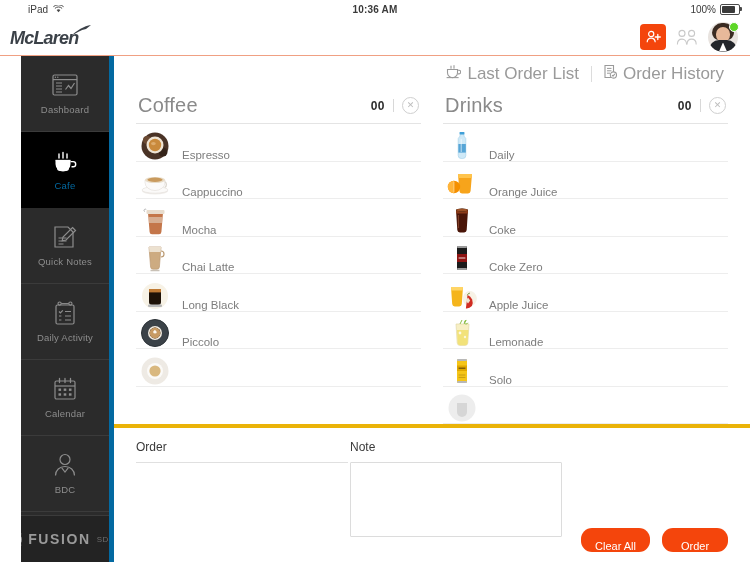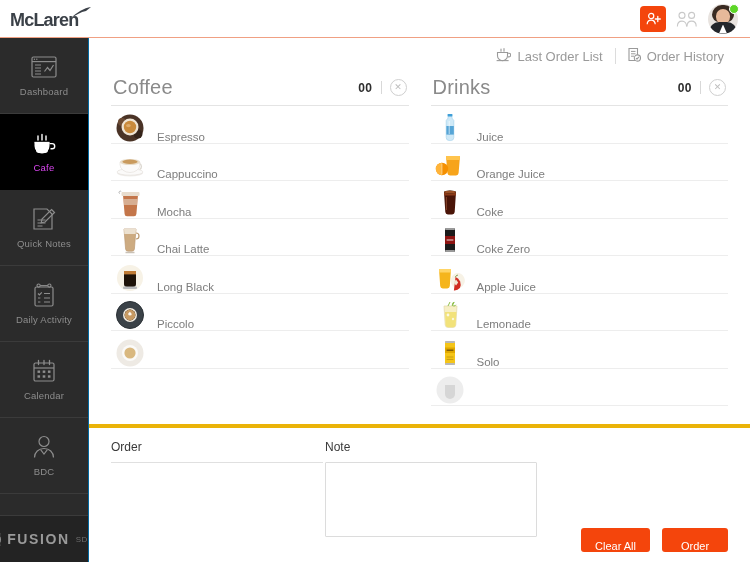--- a/index.html
+++ b/index.html
@@ -19,60 +19,60 @@
   .sb-right{position:absolute;right:10px;display:flex;align-items:center;gap:4px;}
   .wifi{display:inline-block;width:10px;height:8px;position:relative;}
   .wifi svg{display:block;}
   .battery{width:18px;height:9px;border:1px solid #4a4a4a;border-radius:2px;position:relative;display:inline-block;}
   .battery::after{content:"";position:absolute;right:-3px;top:2px;width:2px;height:4px;background:#4a4a4a;border-radius:0 1px 1px 0;}
   .battery i{position:absolute;left:1px;top:1px;bottom:1px;width:13px;background:#3a3a3a;display:block;border-radius:1px;}
 
   
   .header{height:37px;flex:0 0 37px;position:relative;background:#fff;display:flex;align-items:center;}
   .logo{margin-left:10px;display:flex;align-items:flex-end;}
-  .logo-text{font-size:18px;font-weight:bold;color:#3b4148;letter-spacing:-0.8px;
+  .logo-text{font-size:18px;font-weight:bold;font-style:italic;color:#3b4148;letter-spacing:-0.8px;
     font-family:"Liberation Sans",sans-serif;}
   .logo-swoosh{margin-left:-8px;margin-bottom:7px;}
   .header-right{position:absolute;right:12px;top:0;bottom:0;display:flex;align-items:center;gap:8px;}
   .btn-adduser{width:26px;height:26px;background:#f4450c;border-radius:4px;display:flex;align-items:center;justify-content:center;}
   .icon-users{width:26px;height:26px;display:flex;align-items:center;justify-content:center;}
   .avatar{width:30px;height:30px;border-radius:50%;position:relative;overflow:visible;}
   .avatar-img{width:30px;height:30px;border-radius:50%;overflow:hidden;position:relative;background:#e8e3df;display:block;}
   .av-hair{position:absolute;left:4px;top:1px;width:22px;height:17px;background:#3a2b22;border-radius:11px 11px 8px 8px;}
   .av-face{position:absolute;left:8px;top:5px;width:14px;height:15px;background:#e7b99a;border-radius:7px 7px 7px 7px;}
   .av-body{position:absolute;left:1px;bottom:0;width:28px;height:12px;background:#23262b;border-radius:10px 10px 0 0;}
   .av-shirt{position:absolute;left:11px;bottom:0;width:8px;height:9px;background:#fff;
     clip-path:polygon(50% 0,100% 100%,0 100%);}
   .dot-online{position:absolute;right:-1px;top:0px;width:8px;height:8px;border-radius:50%;background:#5dd627;border:1px solid #fff;}
   .header-rule{height:1px;background:#f0a083;flex:0 0 1px;}
 
   
   .body{flex:1;display:flex;min-height:0;}
 
   
   .sidebar{width:88px;flex:0 0 88px;background:#2b2b2b;display:flex;flex-direction:column;
-    border-right:1px solid #0369a1;}
+    border-right:5px solid #0369a1;margin-left:21px;}
   .nav-item{height:75px;display:flex;flex-direction:column;align-items:center;justify-content:center;
     gap:6px;border-bottom:1px solid #3b3b3b;color:#8d8d8d;cursor:pointer;position:relative;}
   .nav-item .nav-label{font-size:9.5px;letter-spacing:.2px;}
-  .nav-item.active{background:#000;color:#d946ef;border-bottom-color:#000;}
+  .nav-item.active{background:#000;color:#0369a1;border-bottom-color:#000;}
   .nav-icon{height:26px;display:flex;align-items:center;justify-content:center;}
   .nav-spacer{flex:1;border-bottom:1px solid #3b3b3b;}
   .fusion{height:46px;flex:0 0 46px;display:flex;align-items:center;justify-content:center;gap:6px;background:#232323;}
   .fusion-logo{width:13px;height:13px;border-radius:50%;background:#8d8d8d;position:relative;overflow:hidden;}
   .fusion-logo::before{content:"";position:absolute;left:0;top:0;width:5px;height:13px;background:#232323;}
   .fusion-logo::after{content:"";position:absolute;left:0;top:3px;width:4px;height:7px;border-radius:50%;background:#8d8d8d;}
   .fusion-txt{font-size:14px;font-weight:bold;letter-spacing:1.6px;color:#9a9a9a;}
   .fusion-sd{font-size:8px;letter-spacing:.6px;color:#6e6e6e;font-weight:normal;}
 
   
   .content{flex:1;background:#fff;display:flex;flex-direction:column;min-width:0;position:relative;}
   .toolbar{height:36px;flex:0 0 36px;display:flex;align-items:center;justify-content:flex-end;
     padding-right:14px;gap:0;}
-  .tool-btn{display:flex;align-items:center;gap:6px;color:#9a9a9a;font-size:13px;cursor:pointer;padding:0 12px;text-align:right;}
+  .tool-btn{display:flex;align-items:center;gap:6px;color:#9a9a9a;font-size:17px;cursor:pointer;padding:0 12px;text-align:right;}
   .tool-sep{width:1px;height:16px;background:#dcdcdc;}
 
   .columns{flex:1;display:flex;min-height:0;padding:0 22px;gap:22px;}
   .col{flex:1;display:flex;flex-direction:column;min-width:0;}
   .col-head{display:flex;align-items:flex-end;justify-content:space-between;padding:2px 2px 6px 2px;}
   .col-title{font-size:20px;color:#8a8a8a;font-weight:normal;letter-spacing:.2px;}
   .col-meta{display:flex;align-items:center;gap:8px;padding-bottom:3px;}
   .col-count{font-size:12px;color:#2d2d2d;font-weight:bold;letter-spacing:.5px;}
   .meta-sep{width:1px;height:13px;background:#d8d8d8;}
   .clear-x{width:15px;height:15px;border-radius:50%;border:1px solid #cfcfcf;color:#bdbdbd;
@@ -85,28 +85,47 @@
 
   
   .bottom{flex:0 0 122px;border-top:4px solid #eab308;display:flex;padding:12px 22px 0 22px;position:relative;}
   .order-block{width:212px;flex:0 0 212px;}
   .order-label{font-size:12px;color:#3a3a3a;margin-bottom:8px;}
   .order-rule{height:1px;background:#e0e0e0;}
   .note-block{width:212px;flex:0 0 212px;margin-left:2px;}
   .note-label{font-size:12px;color:#3a3a3a;margin-bottom:8px;}
   .note-box{height:73px;border:1px solid #dcdcdc;background:#fff;border-radius:1px;}
   .actions{position:absolute;right:22px;bottom:10px;display:flex;gap:12px;}
-  .btn{background:#f4450c;color:#fff;font-size:11px;border:none;border-radius:3px;
+  .btn{background:#f4450c;color:#fff;font-size:11px;border:none;border-radius:11px;
     padding:12px 14px;height:22px;min-width:66px;cursor:pointer;font-family:"Liberation Sans",sans-serif;}
 </style>
 </head>
 <body>
 
 <div class="app">
 
+  <div class="statusbar">
+    <div class="sb-left">
+      <span>iPad</span>
+      <span class="wifi">
+        <svg width="11" height="8" viewBox="0 0 11 8">
+            <path d="M5.5 7.2 L3.6 5.1 a2.9 2.9 0 0 1 3.8 0 Z" fill="#4a4a4a"></path>
+            <path d="M1.9 3.4 a5.2 5.2 0 0 1 7.2 0" stroke="#4a4a4a" stroke-width="1" fill="none"></path>
+            <path d="M0.4 1.7 a7.6 7.6 0 0 1 10.2 0" stroke="#4a4a4a" stroke-width="1" fill="none"></path>
+          </svg>
+      </span>
+    </div>
+    <div class="sb-center">10:36 AM</div>
+    <div class="sb-right">
+      <span>100%</span>
+      <span class="battery">
+          <i></i>
+        </span>
+    </div>
+  </div>
 
   <div class="header">
     <div class="logo">
       <span class="logo-text">McLaren</span>
       <span class="logo-swoosh">
         <svg width="22" height="13" viewBox="0 0 22 13">
             <path d="M0 12 C7 5 14 1 21 0 L16 4 C11 5 5 8 0 12 Z" fill="#3b4148"></path>
           </svg>
       </span>
     </div>
@@ -381,21 +400,21 @@
 
             <div class="row">
               <span class="row-ico">
                 <svg width="16" height="28" viewBox="0 0 16 28">
                   <path d="M6 1.5 h4 v2.6 l1.8 2.4 v17 a3 3 0 0 1-3 3 h-1.6 a3 3 0 0 1-3-3 v-17 L6 4.1 Z" fill="#cfe9f7" stroke="#a9d4ec" stroke-width="0.7"></path>
                   <rect x="5.6" y="0" width="4.8" height="2.4" rx="0.6" fill="#3f9fd8"></rect>
                   <rect x="4.4" y="12" width="7.4" height="8.6" fill="#2d8ecb" opacity=".75"></rect>
                   <path d="M7.2 7 v13" stroke="#ffffff" stroke-width="0.9" opacity=".7"></path>
                 </svg>
               </span>
-              <span class="row-label">Juice</span>
+              <span class="row-label">Daily</span>
             </div>
 
             <div class="row">
               <span class="row-ico">
                 <svg width="30" height="26" viewBox="0 0 30 26">
                   <path d="M11 4 h14 l-1.4 17 a2.6 2.6 0 0 1-2.6 2.4 h-6 a2.6 2.6 0 0 1-2.6-2.4 Z" fill="#f7a41b"></path>
                   <path d="M11 4 h14 l-0.3 4 h-13.4 Z" fill="#ffc44d"></path>
                   <circle cx="7" cy="17" r="6.2" fill="#f59000"></circle>
                   <path d="M7 10.8 a6.2 6.2 0 0 0 0 12.4 Z" fill="#ffb43a"></path>
                   <path d="M7 11.6 v10.8" stroke="#fff" stroke-width="0.7" opacity=".6"></path>

